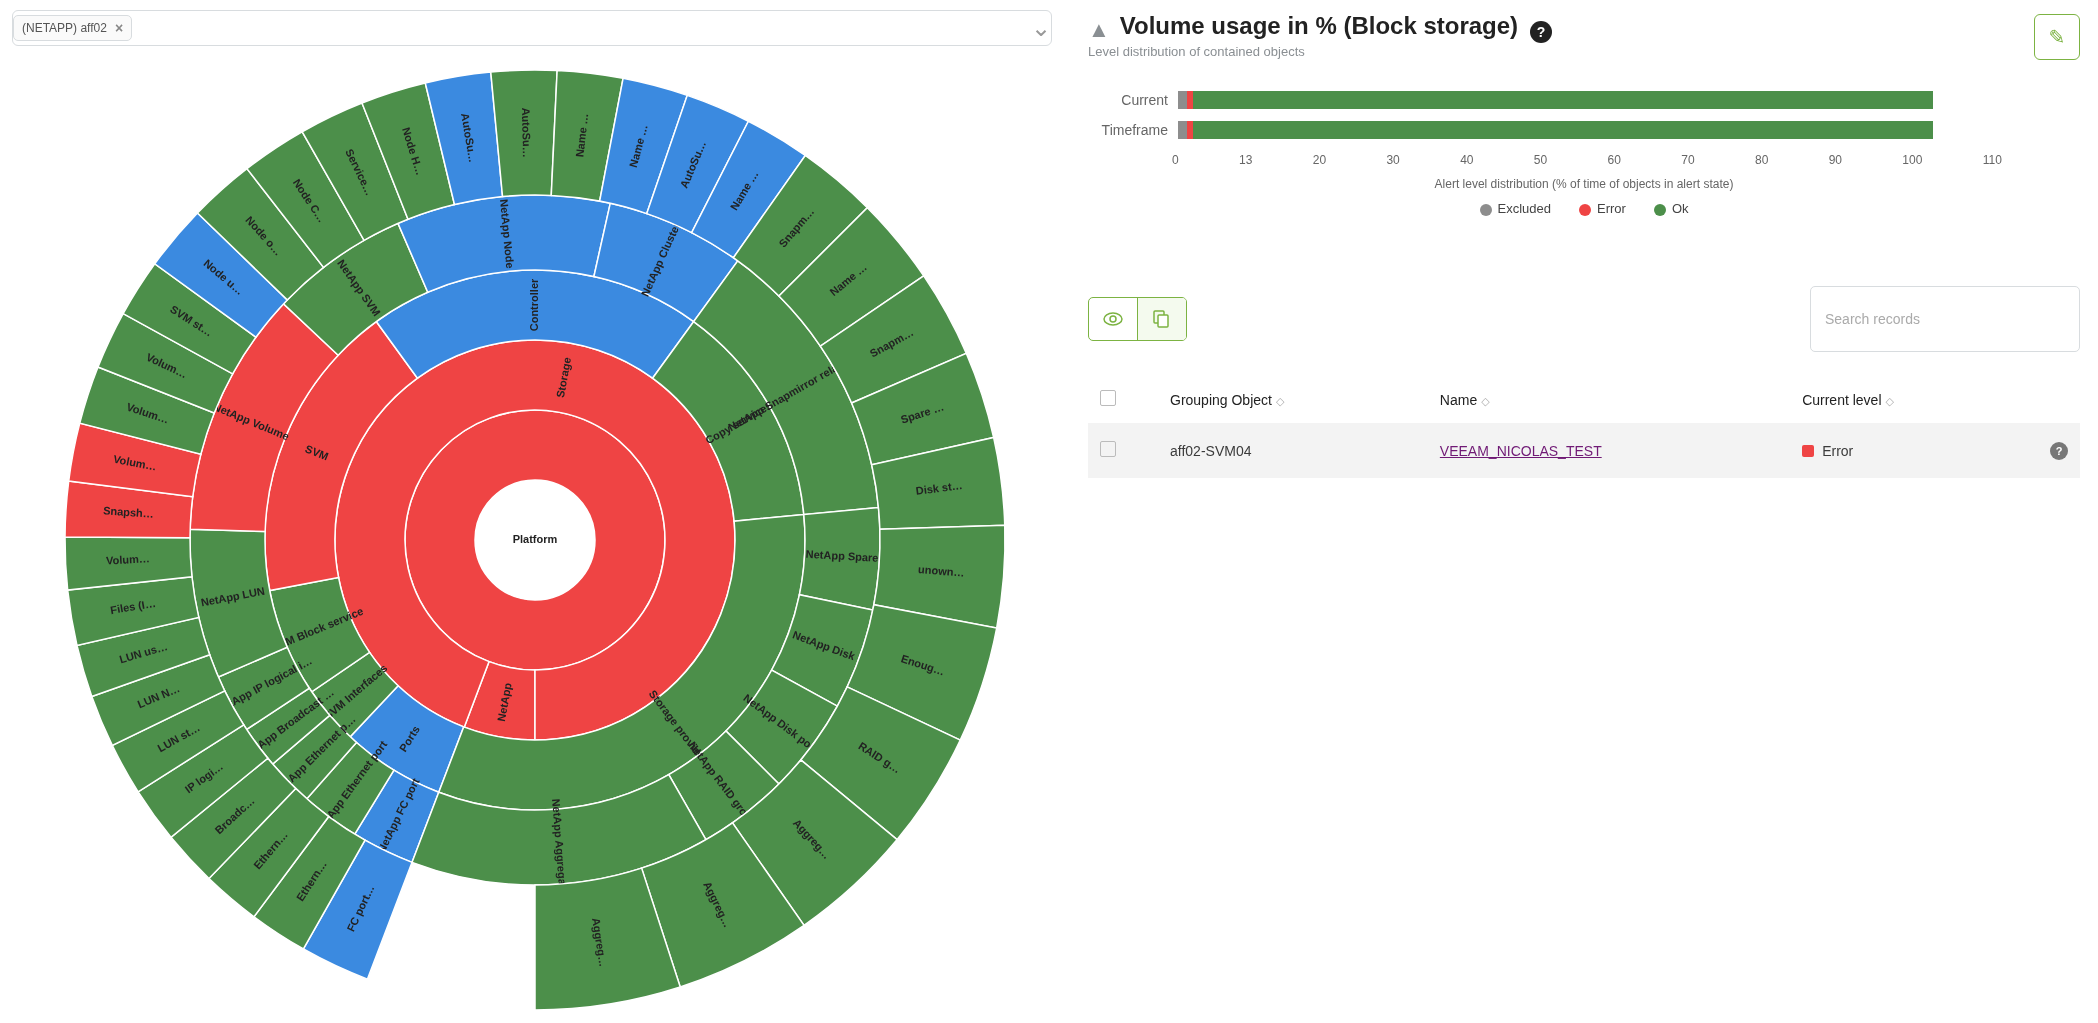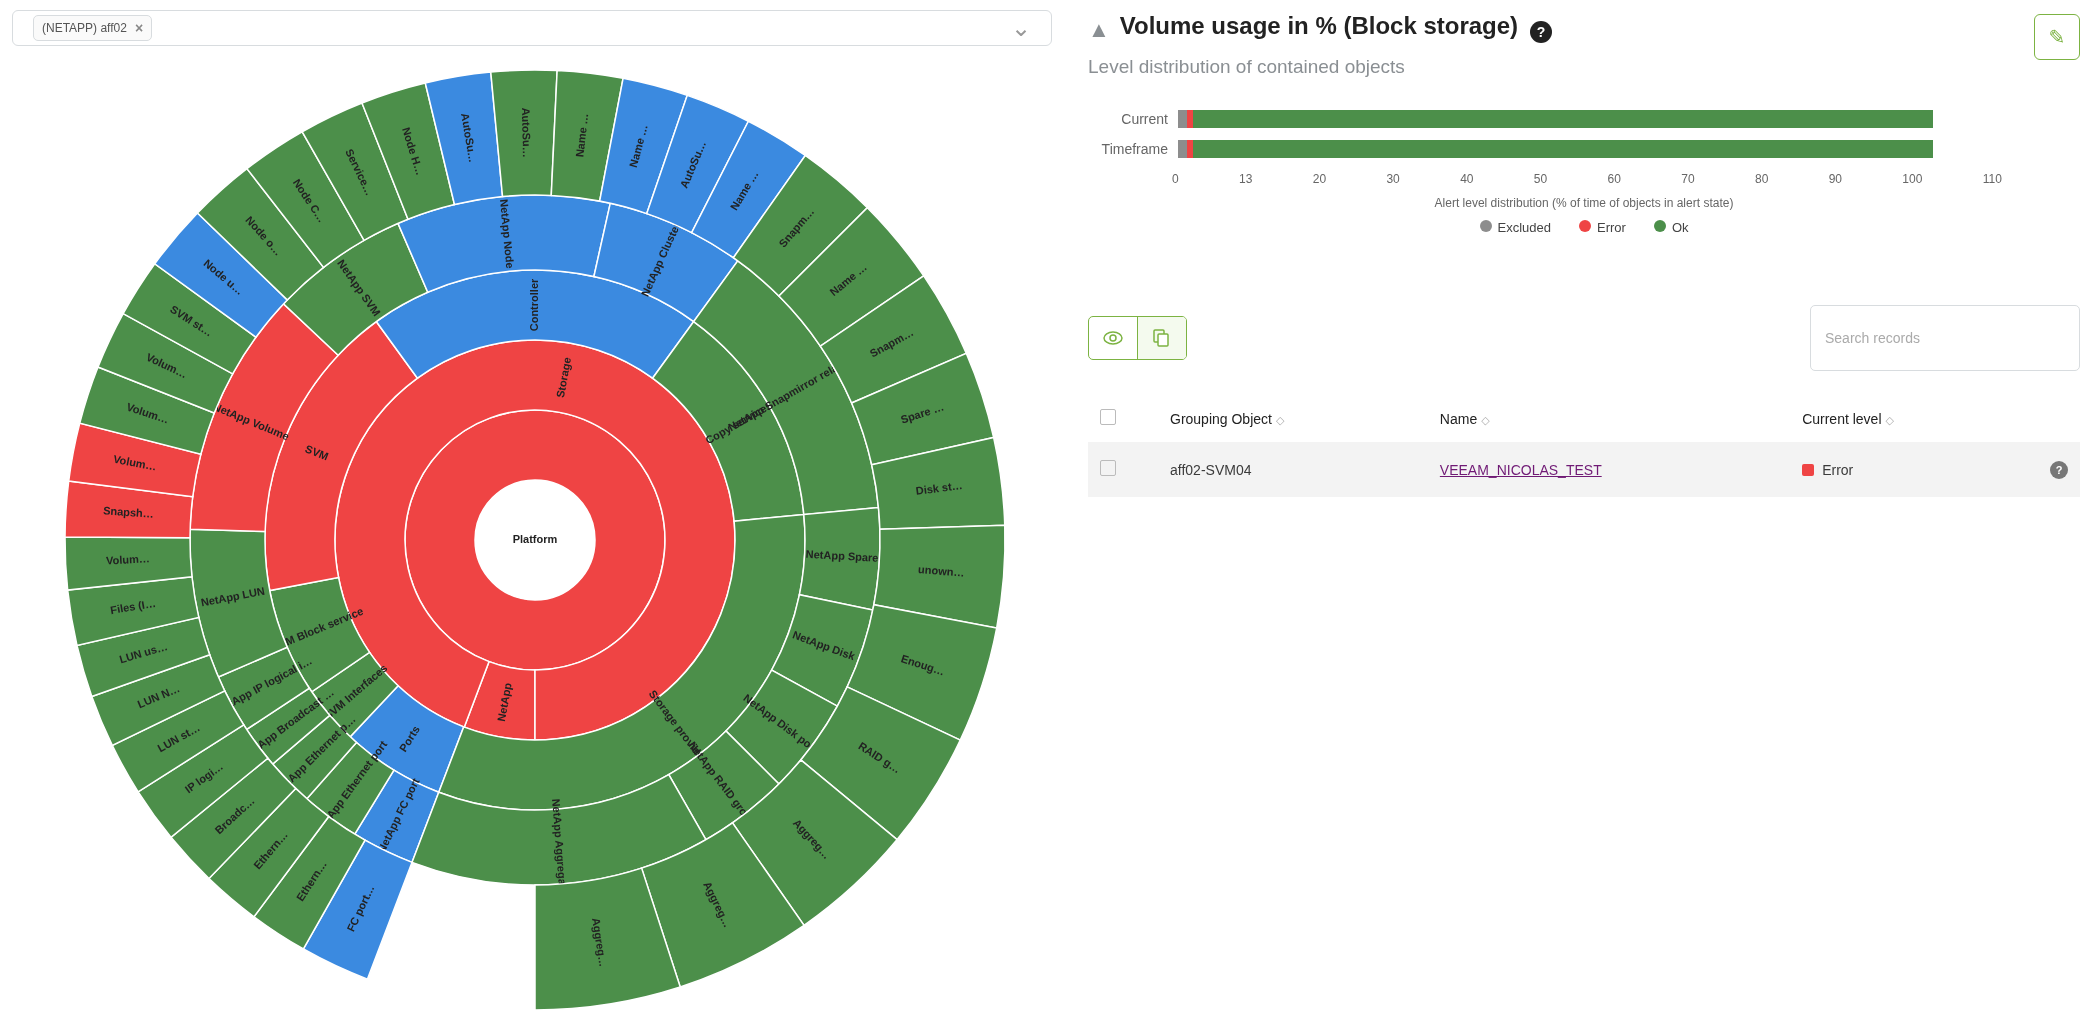--- a/index.html
+++ b/index.html
@@ -9,43 +9,43 @@
     --grey:#8d8d8d;
     --border:#d8dcdf;
     --txt:#3b3b3b;
     --muted:#8a8f93;
     --accent:#7cb342;
   }
   html,body{margin:0;padding:0;font-family:Arial,Helvetica,sans-serif;color:var(--txt);background:#fff;font-size:13px}
   body{display:flex;width:2098px;height:1023px;box-sizing:border-box}
   .left{width:1070px;padding:10px 12px;box-sizing:border-box}
   .right{flex:1;padding:12px 18px;box-sizing:border-box;position:relative}
-  .tag-select{display:flex;align-items:center;justify-content:space-between;width:1040px;height:36px;border:1px solid var(--border);border-radius:6px;padding:0 20px;box-sizing:border-box}
+  .tag-select{display:flex;align-items:center;justify-content:space-between;width:1040px;height:36px;border:1px solid var(--border);border-radius:6px;padding:0 0;box-sizing:border-box}
   .tag-chip{display:flex;align-items:center;gap:8px;border:1px solid var(--border);height:24px;border-radius:5px;padding:0 8px;font-size:12px;color:#555;background:#fafafa}
   .tag-chip .x{color:#888;font-weight:bold;font-size:14px;cursor:pointer}
   .chev{color:#999;font-size:24px}
   .sunburst-wrap{display:flex;justify-content:center;margin-top:14px}
   .sun-svg text{font-size:11px;fill:#222;font-weight:600;pointer-events:none;user-select:none}
   .sun-svg path{stroke:#fff;stroke-width:1.5}
   
   .title-row{display:flex;align-items:baseline;gap:6px}
   .warn-tri{color:var(--muted);font-size:22px;margin-right:4px;transform:translateY(3px)}
   .title-link{font-size:24px;font-weight:700;color:#222}
   .help-circ{display:inline-block;width:22px;height:22px;border-radius:50%;background:#222;color:#fff;text-align:center;line-height:22px;font-weight:bold;font-size:14px;margin-left:6px;transform:translateY(3px)}
-  .subtitle{color:var(--muted);font-size:19px;margin-top:16px}
+  .subtitle{color:var(--muted);font-size:13px;margin-top:4px}
   .edit-btn{position:absolute;top:14px;right:18px;width:44px;height:44px;border:1px solid var(--accent);border-radius:6px;display:flex;align-items:center;justify-content:center;cursor:pointer}
   .pencil{color:var(--accent);font-size:20px}
   .barchart{margin-top:26px}
   .bar-row{display:flex;align-items:center;height:30px;gap:4px}
   .bar-label{width:80px;text-align:right;padding-right:6px;font-size:14px;color:#666}
   .bar-track{position:relative;width:830px;height:18px;display:flex}
   .bar-axis{display:flex;margin-left:84px;width:830px;justify-content:space-between;margin-top:8px;font-size:12px;color:#666}
   .axis-cap{text-align:center;margin-top:10px;font-size:12px;color:#666}
   .legend{display:flex;gap:28px;justify-content:center;margin-top:10px;font-size:13px;color:#444}
-  .legend span{display:flex;align-items:flex-start;gap:6px}
+  .legend span{display:flex;align-items:flex-end;gap:6px}
   .sw{width:12px;height:12px;border-radius:50%}
   .toolbar{display:flex;justify-content:space-between;align-items:center;margin-top:70px}
   .tb-group{display:flex;border:1px solid var(--accent);border-radius:5px;overflow:hidden}
   .tb-btn{width:48px;height:42px;display:flex;align-items:center;justify-content:center;color:var(--accent);font-size:18px;cursor:pointer}
   .tb-btn+.tb-btn{border-left:1px solid var(--accent)}
   .tb-btn.active{background:#f4faee}
   .search{border:1px solid var(--border);border-radius:5px;height:40px;width:240px;padding:12px 14px;font-size:14px;color:#333}
   .search::placeholder{color:#aaa}
   table{width:100%;border-collapse:collapse;margin-top:24px}
   th{text-align:left;font-size:14px;font-weight:400;color:#222;padding:14px 12px}

